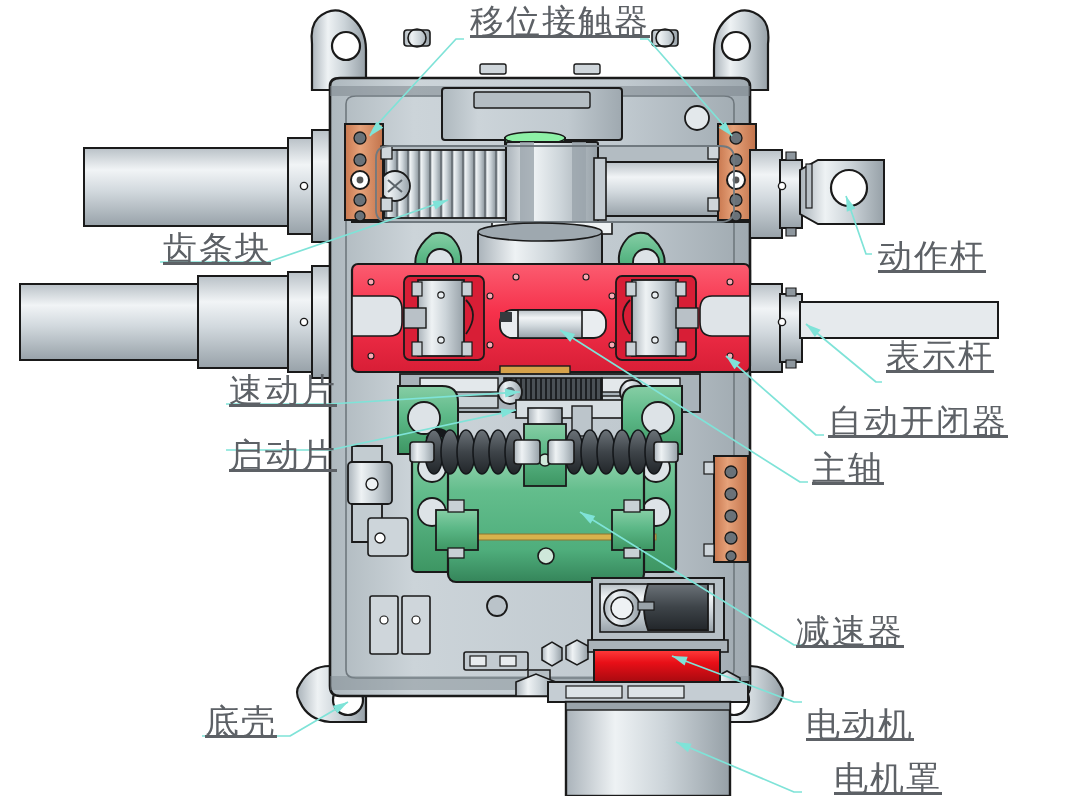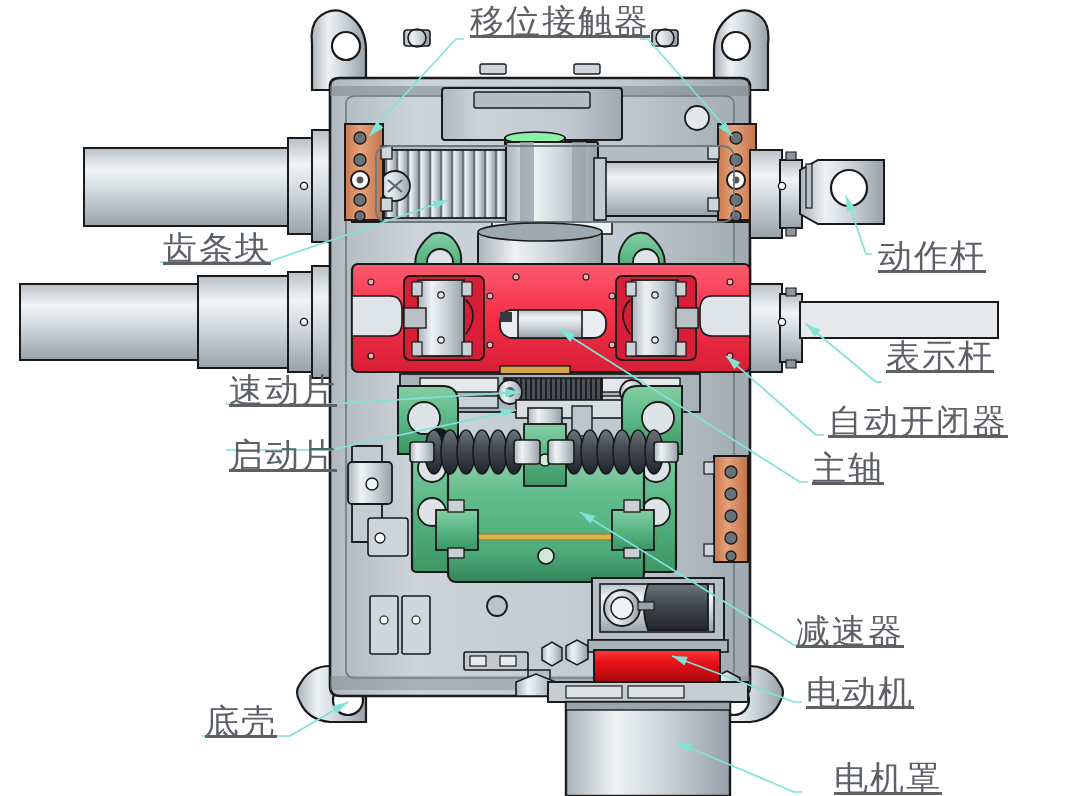--- a/index.html
+++ b/index.html
@@ -449,17 +449,17 @@
 
   <div class="label" style="left:470px;top:5px;">移位接触器</div>
   <div class="label" style="left:163px;top:232px;">齿条块</div>
   <div class="label" style="left:878px;top:240px;">动作杆</div>
   <div class="label" style="left:229px;top:374px;">速动片</div>
   <div class="label" style="left:886px;top:340px;">表示杆</div>
   <div class="label" style="left:229px;top:432px;margin-top:7px;">启动片</div>
   <div class="label" style="left:828px;top:405px;">自动开闭器</div>
   <div class="label" style="left:812px;top:452px;">主轴</div>
   <div class="label" style="left:788px;top:615px;margin-left:8px;">减速器</div>
-  <div class="label" style="left:806px;top:676px;">电动机</div>
+  <div class="label" style="left:806px;top:708px;">电动机</div>
   <div class="label" style="left:205px;top:705px;text-align:right;">底壳</div>
   <div class="label" style="left:834px;top:762px;">电机罩</div>
 
 </div>
 
 </body></html>

